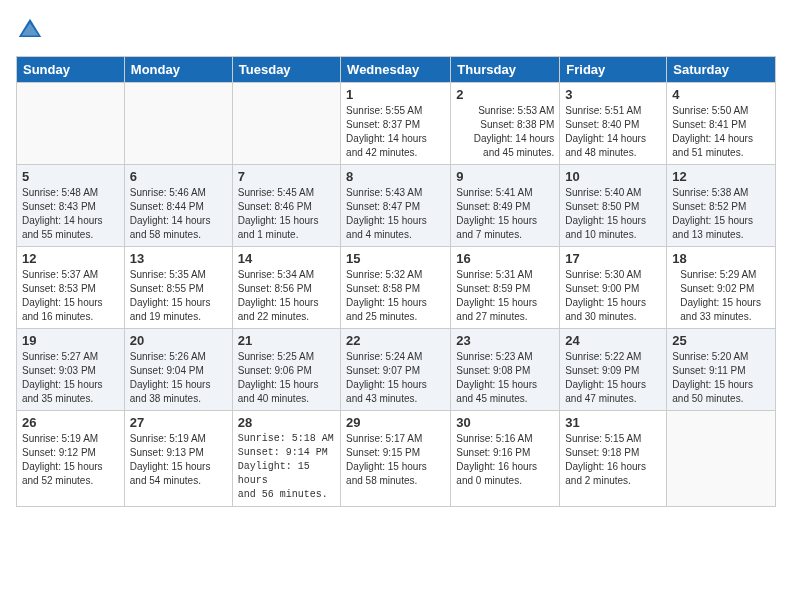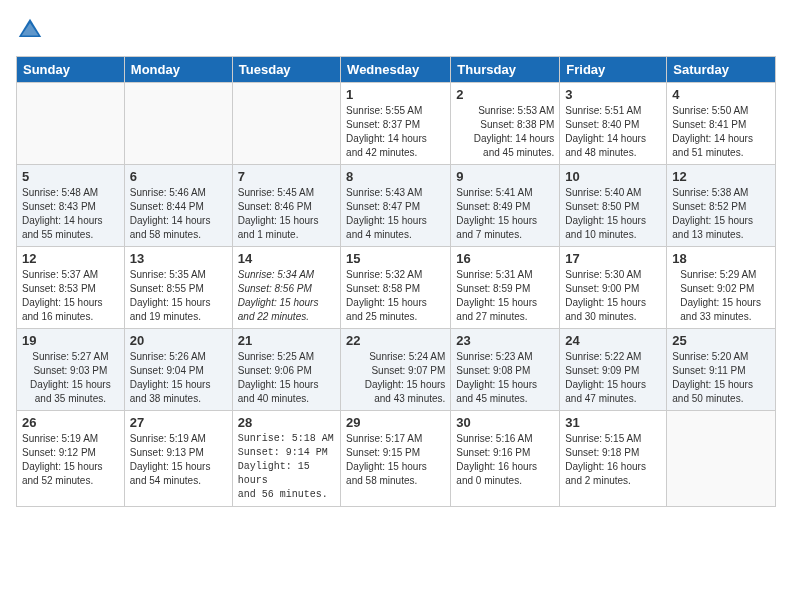--- a/index.html
+++ b/index.html
@@ -225,21 +225,21 @@
         </td>
         <td>
           <div class="day-number">13</div>
           <div class="day-info" style="white-space: pre-line;">Sunrise: 5:35 AM
 Sunset: 8:55 PM
 Daylight: 15 hours
 and 19 minutes.</div>
         </td>
         <td>
           <div class="day-number">14</div>
-          <div class="day-info" style="white-space: pre-line; font-style: italic;">Sunrise: 5:34 AM
+          <div class="day-info" style="white-space: pre-line;">Sunrise: 5:34 AM
 Sunset: 8:56 PM
 Daylight: 15 hours
 and 22 minutes.</div>
         </td>
         <td>
           <div class="day-number">15</div>
           <div class="day-info" style="white-space: pre-line;">Sunrise: 5:32 AM
 Sunset: 8:58 PM
 Daylight: 15 hours
 and 25 minutes.</div>
@@ -262,42 +262,42 @@
           <div class="day-number">18</div>
           <div class="day-info" style="white-space: pre-line; margin-left: 8px;">Sunrise: 5:29 AM
 Sunset: 9:02 PM
 Daylight: 15 hours
 and 33 minutes.</div>
         </td>
       </tr>
       <tr>
         <td>
           <div class="day-number">19</div>
-          <div class="day-info" style="white-space: pre-line; text-align: center;">Sunrise: 5:27 AM
+          <div class="day-info" style="white-space: pre-line;">Sunrise: 5:27 AM
 Sunset: 9:03 PM
 Daylight: 15 hours
 and 35 minutes.</div>
         </td>
         <td>
           <div class="day-number">20</div>
           <div class="day-info" style="white-space: pre-line;">Sunrise: 5:26 AM
 Sunset: 9:04 PM
 Daylight: 15 hours
 and 38 minutes.</div>
         </td>
         <td>
           <div class="day-number">21</div>
           <div class="day-info" style="white-space: pre-line;">Sunrise: 5:25 AM
 Sunset: 9:06 PM
 Daylight: 15 hours
 and 40 minutes.</div>
         </td>
         <td>
           <div class="day-number">22</div>
-          <div class="day-info" style="white-space: pre-line; text-align: right;">Sunrise: 5:24 AM
+          <div class="day-info" style="white-space: pre-line;">Sunrise: 5:24 AM
 Sunset: 9:07 PM
 Daylight: 15 hours
 and 43 minutes.</div>
         </td>
         <td>
           <div class="day-number">23</div>
           <div class="day-info" style="white-space: pre-line;">Sunrise: 5:23 AM
 Sunset: 9:08 PM
 Daylight: 15 hours
 and 45 minutes.</div>

